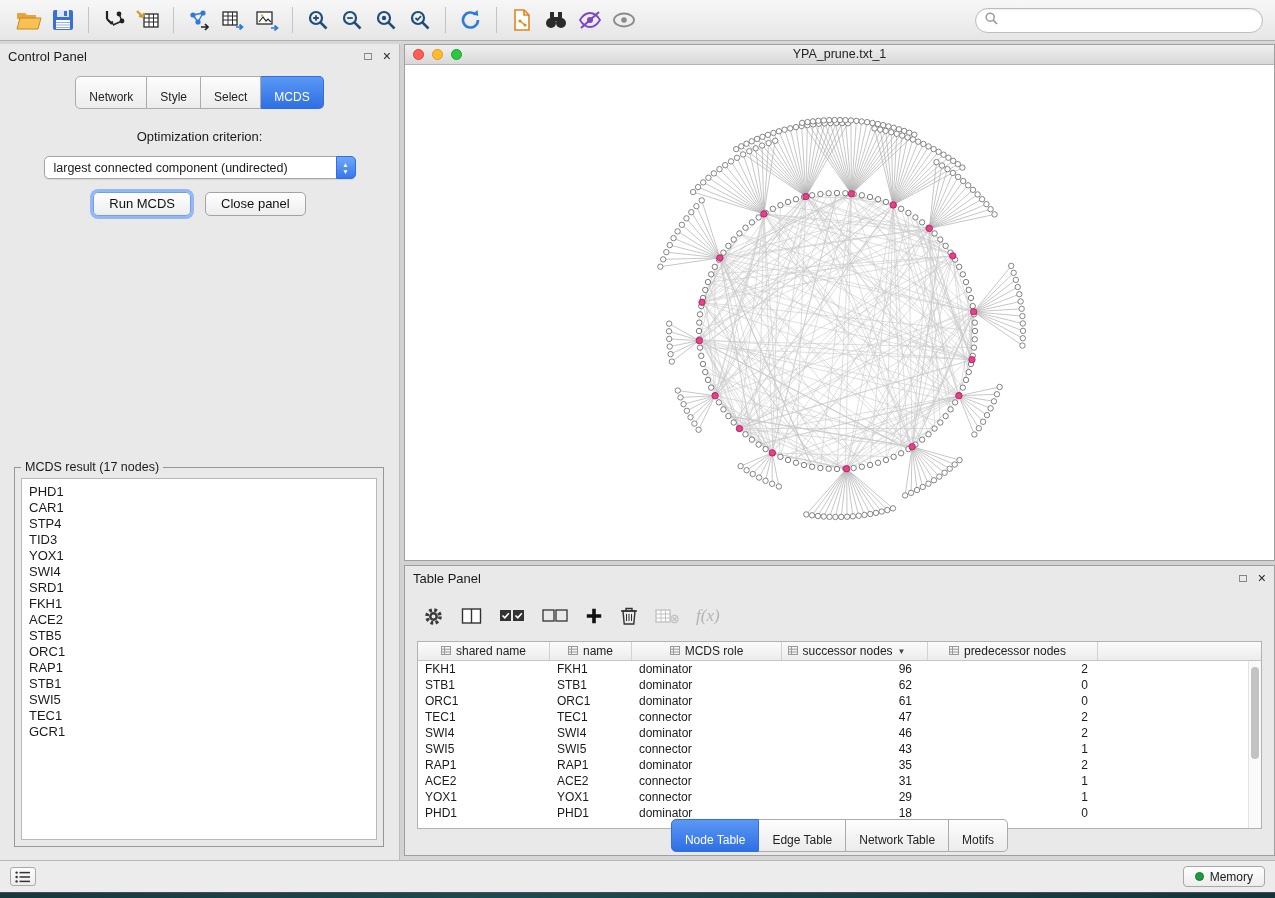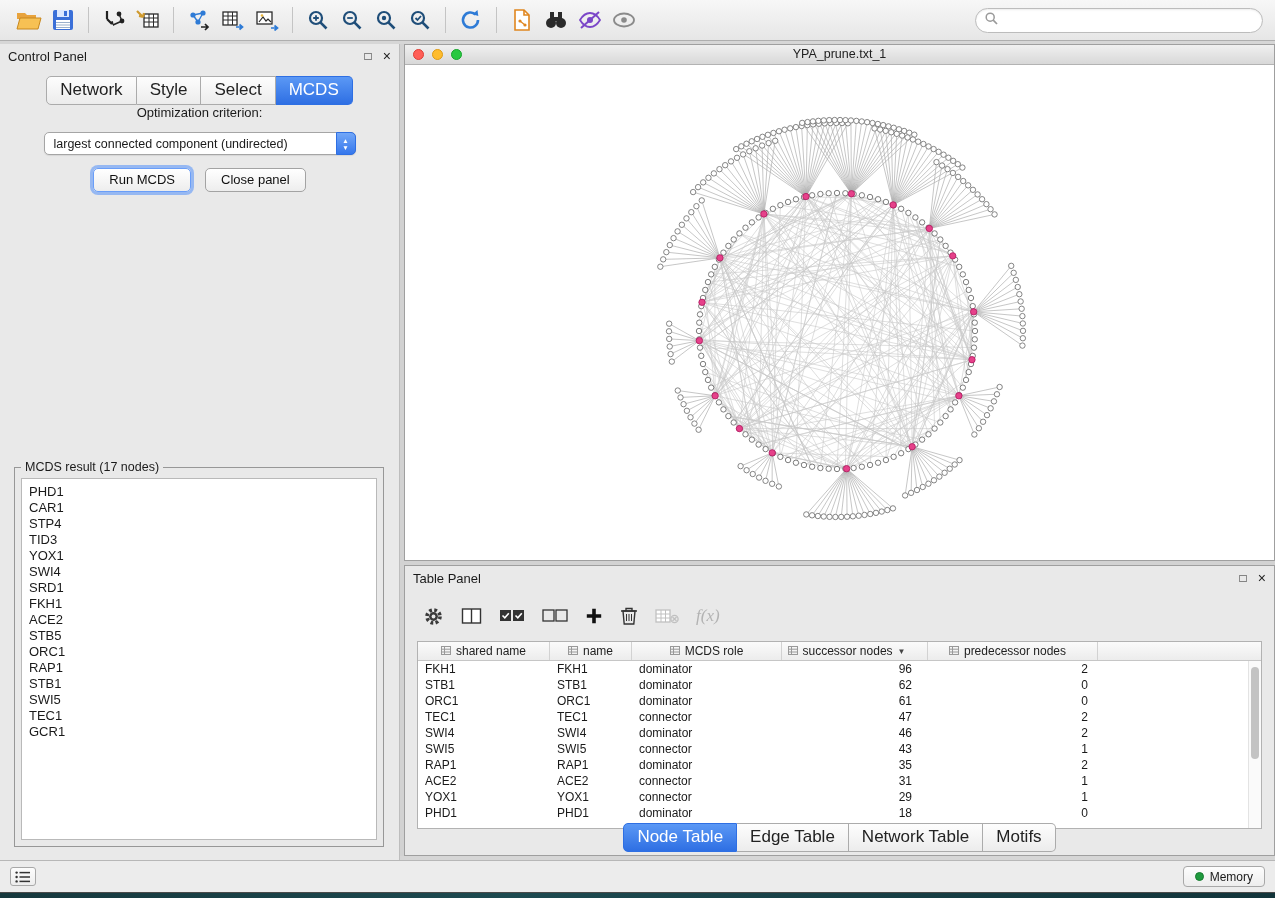--- a/index.html
+++ b/index.html
@@ -13,25 +13,25 @@
   .tb-sep { width:1px; height:26px; background:#c4c4c4; margin:0 8px; }
   .search { margin-left:auto; width:288px; height:25px; border:1px solid #bcbcbc; border-radius:13px; background:#fff; display:flex; align-items:center; padding:0 9px; gap:6px; box-shadow:inset 0 1px 2px rgba(0,0,0,.08); }
   .search input { border:none; outline:none; flex:1; font-size:12.5px; font-family:inherit; background:transparent; }
 
   
   .control-panel { position:absolute; left:0; width:400px; top:44px; bottom:24px; background:#e9e9e9; border-right:1px solid #bdbdbd; }
   .panel-header { height:24px; position:relative; display:flex; align-items:center; padding:0 8px; font-size:13px; }
   .panel-ctrls { position:absolute; right:8px; top:0; height:24px; display:flex; align-items:center; gap:11px; font-size:12px; color:#222; }
   .panel-ctrls .pc { cursor:default; line-height:1; }
   .tabs-row { display:flex; justify-content:center; margin-top:8px; }
-  .tab { font-size:17px; padding:3px 13px 4px; background:linear-gradient(#fdfdfd,#ececec); border:1px solid #ababab; border-left:none; color:#222; white-space:nowrap; }
+  .tab { font-size:12px; padding:13px 13px 4px; background:linear-gradient(#fdfdfd,#ececec); border:1px solid #ababab; border-left:none; color:#222; white-space:nowrap; }
   .tab:first-child { border-left:1px solid #ababab; border-radius:5px 0 0 5px; }
   .tab:last-child { border-radius:0 5px 5px 0; }
   .tab.active { background:linear-gradient(#5b98f5,#2e6fe3); color:#fff; border-color:#2e6fe3; }
-  .opt-label { text-align:center; font-size:13px; }
+  .opt-label { text-align:center; font-size:13px; margin-top:20px; }
   .dropdown { width:312px; margin:12px auto 0; height:23px; background:#fff; border:1px solid #a5a5a5; border-radius:5px; position:relative; display:flex; align-items:center; padding:0 24px 0 9px; font-size:12.5px; box-shadow:0 1px 1px rgba(0,0,0,.08); }
   .dropdown .dd-text { overflow:hidden; white-space:nowrap; }
   .dd-stepper { position:absolute; right:-1px; top:-1px; bottom:-1px; width:20px; background:linear-gradient(#72a7f8,#3577ec); border-radius:0 5px 5px 0; color:#fff; display:flex; flex-direction:column; align-items:center; justify-content:center; font-size:6.5px; line-height:7px; border:1px solid #2e6fe3; }
   .btn-row { display:flex; justify-content:center; gap:14px; margin-top:13px;border-radius:9px; }
   .btn { font-size:13px; padding:3px 15px 4px; border:1px solid #a3a3a3; border-radius:5px; background:linear-gradient(#ffffff,#ededed); color:#111; }
   .btn.focus-ring { box-shadow:0 0 0 3px rgba(106,158,248,.65); border-color:#6a9ef8; }
   .result-group { position:absolute; left:14px; right:15px; top:423px; bottom:21px; border:1px solid #979797; }
   .result-legend { position:absolute; top:-8px; left:6px; background:#e9e9e9; padding:0 4px; font-size:12.5px; }
   .result-list { position:absolute; left:6px; right:6px; top:10px; bottom:6px; background:#fff; border:1px solid #b9b9b9; overflow:hidden; padding:5px 0 0 7px; }
   .result-item { font-size:13px; line-height:16px; }

